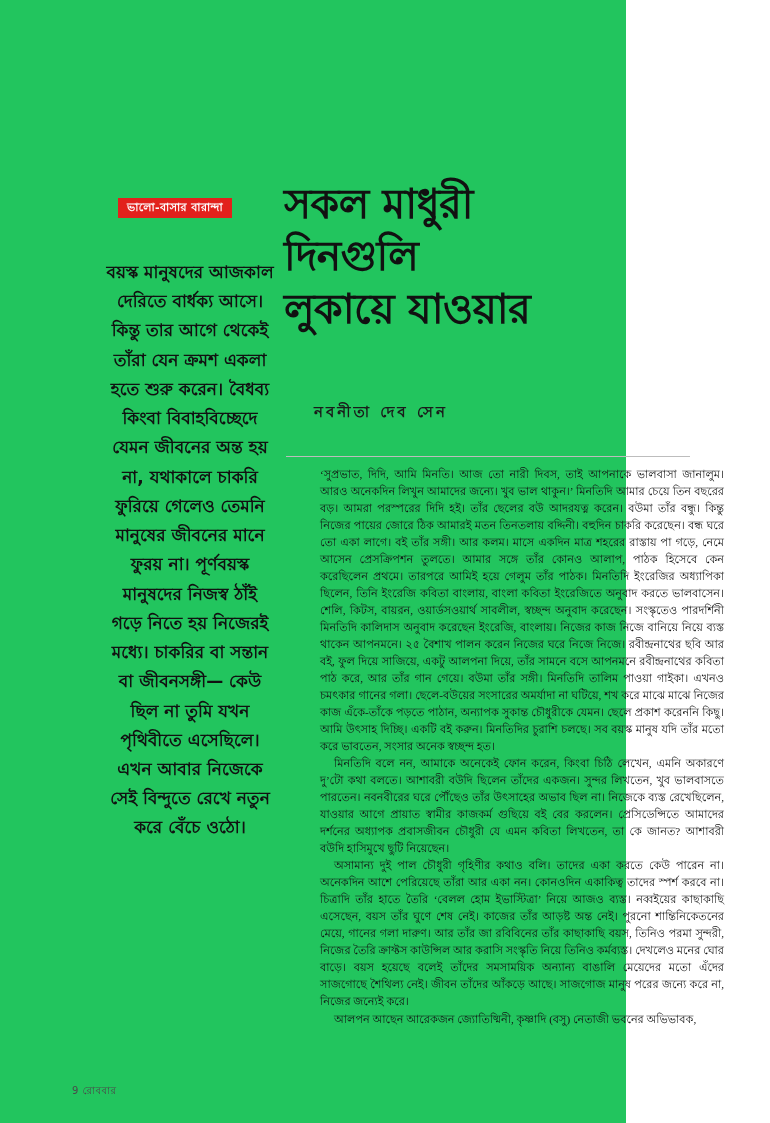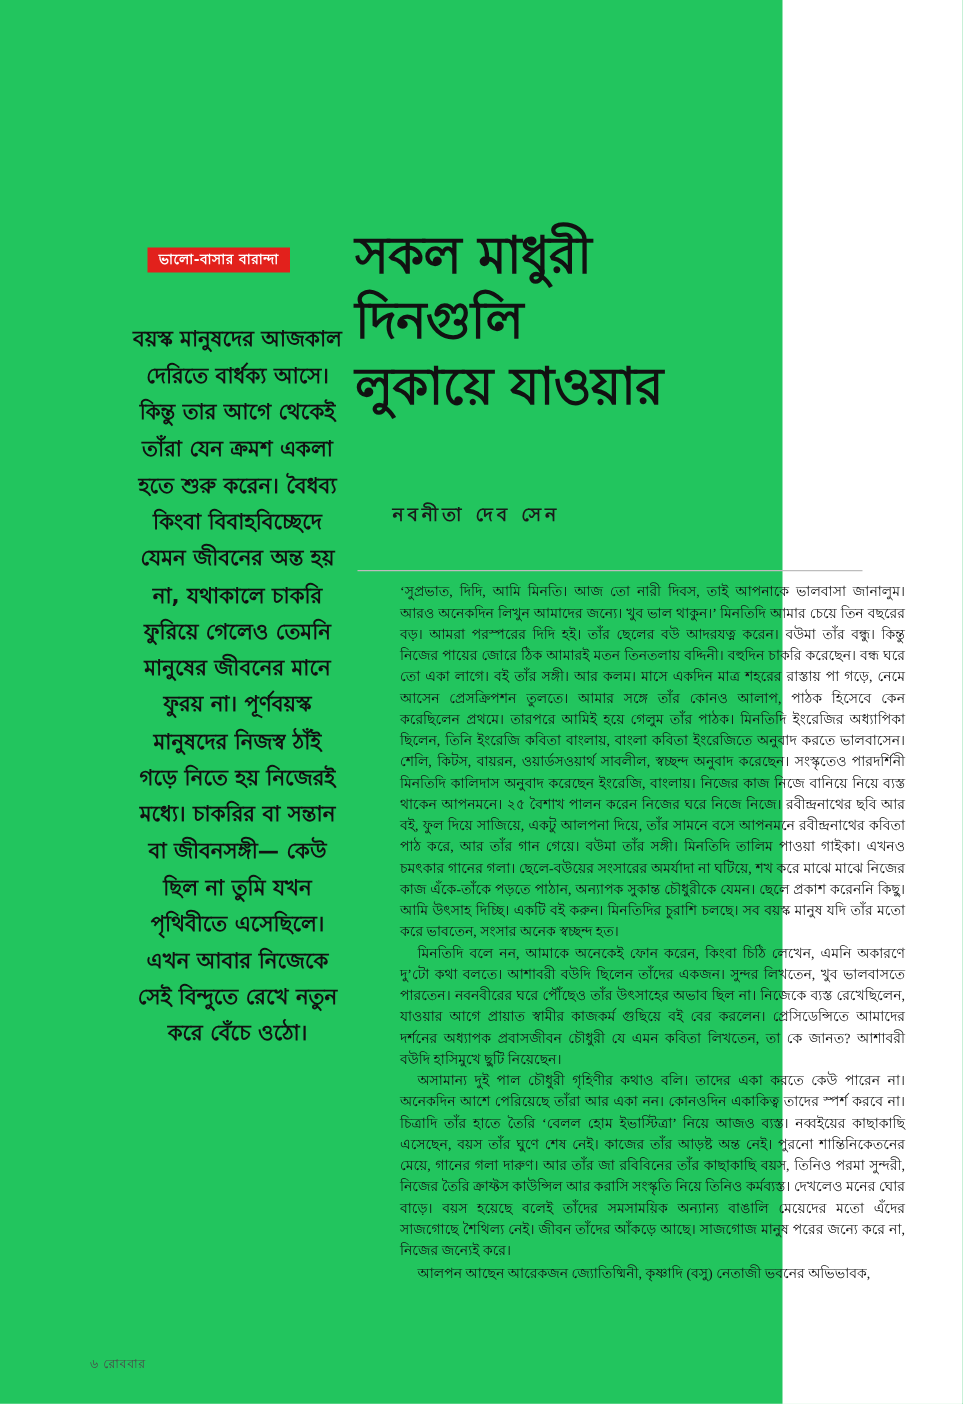--- a/index.html
+++ b/index.html
@@ -140,15 +140,15 @@
 
   <div class="hairline"></div>
 
   <div class="body-col">
     <p class="first">‘সুপ্রভাত, দিদি, আমি মিনতি। আজ তো নারী দিবস, তাই আপনাকে ভালবাসা জানালুম। আরও অনেকদিন লিখুন আমাদের জন্যে। খুব ভাল থাকুন।’ মিনতিদি আমার চেয়ে তিন বছরের বড়। আমরা পরস্পরের দিদি হই। তাঁর ছেলের বউ আদরযত্ন করেন। বউমা তাঁর বন্ধু। কিন্তু নিজের পায়ের জোরে ঠিক আমারই মতন তিনতলায় বদ্দিনী। বহুদিন চাকরি করেছেন। বন্ধ ঘরে তো একা লাগে। বই তাঁর সঙ্গী। আর কলম। মাসে একদিন মাত্র শহরের রাস্তায় পা গড়ে, নেমে আসেন প্রেসক্রিপশন তুলতে। আমার সঙ্গে তাঁর কোনও আলাপ, পাঠক হিসেবে কেন করেছিলেন প্রথমে। তারপরে আমিই হয়ে গেলুম তাঁর পাঠক। মিনতিদি ইংরেজির অধ্যাপিকা ছিলেন, তিনি ইংরেজি কবিতা বাংলায়, বাংলা কবিতা ইংরেজিতে অনুবাদ করতে ভালবাসেন। শেলি, কিটস, বায়রন, ওয়ার্ডসওয়ার্থ সাবলীল, স্বচ্ছন্দ অনুবাদ করেছেন। সংস্কৃতেও পারদর্শিনী মিনতিদি কালিদাস অনুবাদ করেছেন ইংরেজি, বাংলায়। নিজের কাজ নিজে বানিয়ে নিয়ে ব্যস্ত থাকেন আপনমনে। ২৫ বৈশাখ পালন করেন নিজের ঘরে নিজে নিজে। রবীন্দ্রনাথের ছবি আর বই, ফুল দিয়ে সাজিয়ে, একটু আলপনা দিয়ে, তাঁর সামনে বসে আপনমনে রবীন্দ্রনাথের কবিতা পাঠ করে, আর তাঁর গান গেয়ে। বউমা তাঁর সঙ্গী। মিনতিদি তালিম পাওয়া গাইকা। এখনও চমৎকার গানের গলা। ছেলে-বউয়ের সংসারের অমর্যাদা না ঘটিয়ে, শখ করে মাঝে মাঝে নিজের কাজ এঁকে-তাঁকে পড়তে পাঠান, অন্যাপক সুকান্ত চৌধুরীকে যেমন। ছেলে প্রকাশ করেননি কিছু। আমি উৎসাহ দিচ্ছি। একটি বই করুন। মিনতিদির চুরাশি চলছে। সব বয়স্ক মানুষ যদি তাঁর মতো করে ভাবতেন, সংসার অনেক স্বচ্ছন্দ হত।</p>
     <p>মিনতিদি বলে নন, আমাকে অনেকেই ফোন করেন, কিংবা চিঠি লেখেন, এমনি অকারণে দু’টো কথা বলতে। আশাবরী বউদি ছিলেন তাঁদের একজন। সুন্দর লিখতেন, খুব ভালবাসতে পারতেন। নবনবীরের ঘরে পৌঁছেও তাঁর উৎসাহের অভাব ছিল না। নিজেকে ব্যস্ত রেখেছিলেন, যাওয়ার আগে প্রায়াত স্বামীর কাজকর্ম গুছিয়ে বই বের করলেন। প্রেসিডেন্সিতে আমাদের দর্শনের অধ্যাপক প্রবাসজীবন চৌধুরী যে এমন কবিতা লিখতেন, তা কে জানত? আশাবরী বউদি হাসিমুখে ছুটি নিয়েছেন।</p>
     <p>অসামান্য দুই পাল চৌধুরী গৃহিণীর কথাও বলি। তাদের একা করতে কেউ পারেন না। অনেকদিন আশে পেরিয়েছে তাঁরা আর একা নন। কোনওদিন একাকিত্ব তাদের স্পর্শ করবে না। চিত্রাদি তাঁর হাতে তৈরি ‘বেলল হোম ইভাস্টিত্রা’ নিয়ে আজও ব্যস্ত। নব্বইয়ের কাছাকাছি এসেছেন, বয়স তাঁর ঘুণে শেষ নেই। কাজের তাঁর আড়ষ্ট অন্ত নেই। পুরনো শান্তিনিকেতনের মেয়ে, গানের গলা দারুণ। আর তাঁর জা রবিবিনের তাঁর কাছাকাছি বয়স, তিনিও পরমা সুন্দরী, নিজের তৈরি ক্রাফ্টস কাউন্সিল আর করাসি সংস্কৃতি নিয়ে তিনিও কর্মব্যস্ত। দেখলেও মনের ঘোর বাড়ে। বয়স হয়েছে বলেই তাঁদের সমসাময়িক অন্যান্য বাঙালি মেয়েদের মতো এঁদের সাজগোছে শৈথিল্য নেই। জীবন তাঁদের আঁকড়ে আছে। সাজগোজ মানুষ পরের জন্যে করে না, নিজের জন্যেই করে।</p>
     <p>আলপন আছেন আরেকজন জ্যোতিষ্মিনী, কৃষ্ণাদি (বসু) নেতাজী ভবনের অভিভাবক,</p>
   </div>
 
-  <div class="folio">৬ রোববার</div>
+  <div class="folio">9 রোববার</div>
 
 </div>
 
 </body></html>

